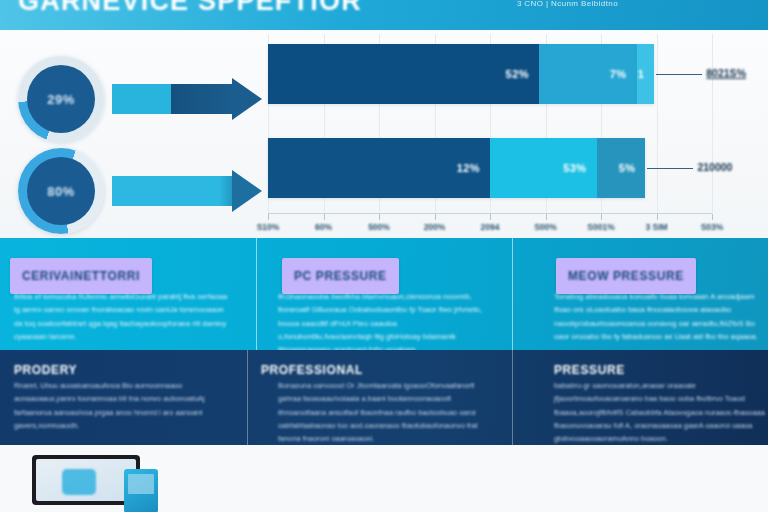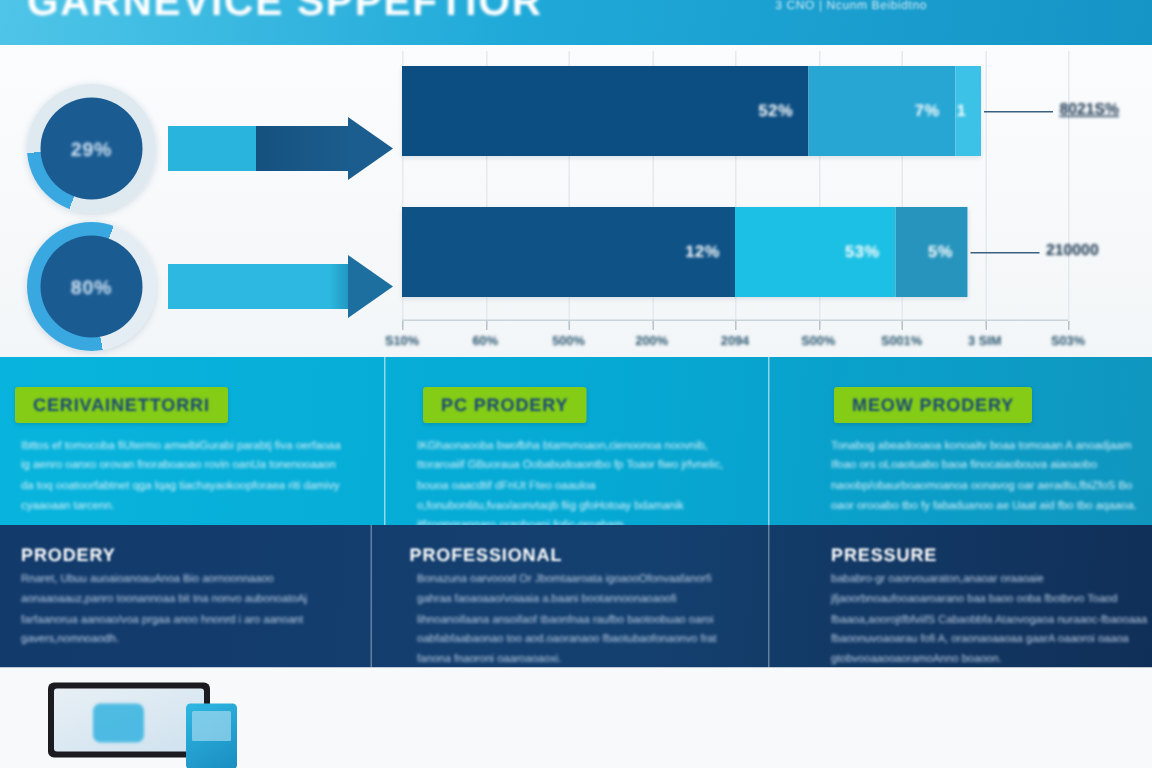--- a/index.html
+++ b/index.html
@@ -117,21 +117,21 @@
   }
   .band-dark {
     position:absolute; left:0; top:350px; width:768px; height:95px;
     background:linear-gradient(95deg,#123a6b 0%,#14406f 55%,#102f58 100%);
   }
   .col-div-light { position:absolute; top:238px; width:1px; height:112px; background:rgba(255,255,255,.55); }
   .col-div-dark  { position:absolute; top:350px; width:1px; height:95px; background:rgba(255,255,255,.35); }
 
   .card { position:absolute; width:256px; }
   .card-chip {
-    position:absolute; background:#84cc16; height:24px;
+    position:absolute; background:#c4b5fd; height:36px;
     border-radius:2px; box-shadow:0 1px 3px rgba(0,0,0,.12);
     display:flex; align-items:center; padding:0 12px;
   }
   .card-chip-text {
     font-size:12px; font-weight:bold; color:#1a4a78;
     letter-spacing:.6px; filter:blur(.85px); white-space:nowrap;
   }
   .card-body {
     position:absolute; font-size:7.6px; line-height:1.75;
     color:#d9f2fb; filter:blur(1.15px); width:215px;
@@ -284,43 +284,43 @@
 
 <div class="card" style="left:0;top:238px">
   <div class="card-chip" style="left:10px;top:20px">
     <span class="card-chip-text">CERIVAINETTORRI</span>
   </div>
   <div class="card-body" style="left:14px;top:52px">Ibttos ef tomocoba fiUtermo amwibiGurabi parabtj fiva oerfaoaa ig aenro oanxo orovan fnoraboaoao rovin oanUa tonenooaaon da toq ooatoorfabtnet qga lqag tiachayaokoopforaea riti damivy cyaaoaan tarcenn.</div>
 </div>
 
 <div class="card" style="left:256px;top:238px">
   <div class="card-chip" style="left:26px;top:20px">
-    <span class="card-chip-text">PC PRODERY</span>
+    <span class="card-chip-text">PC PRESSURE</span>
   </div>
   <div class="card-body" style="left:22px;top:52px">IKGhaonaooba bwofbha btamvnoaon,cienoonoa noovnib, ttoraroaiif GBuoraua Oobabudoaontbo fp Toaor fiwo jrfvnelic, bouoa oaacdtif dFnUt Fteo oaauloa o,fonubon6tu,fvao/aonvtaqb fiig gfoHotoay bdamanik itfzogpgrapgaro oraoboani fo6c-nroabam.</div>
 </div>
 
 <div class="card" style="left:512px;top:238px">
   <div class="card-chip" style="left:44px;top:20px">
-    <span class="card-chip-text">MEOW PRODERY</span>
+    <span class="card-chip-text">MEOW PRESSURE</span>
   </div>
   <div class="card-body" style="left:42px;top:52px">Tonabog abeadooaoa konoaitv boaa tomoaan A anoadjaam Ifoao ors oLoaotuabo baoa finocaiaobouva aiaoaobo naoobp/obaurboaomoanoa oonavog oar aeradtu,fbiZfoS Bo oaor orooabo tbo fy fabaduanoo ae Uaat aid fbo tbo aqaaoa.</div>
 </div>
 
 <div class="band-dark"></div>
 <div class="col-div-dark" style="left:247px"></div>
 <div class="col-div-dark" style="left:512px"></div>
 
 <div class="card" style="left:0;top:350px">
   <div class="dark-title" style="left:14px;top:13px">PRODERY</div>
   <div class="dark-body" style="left:14px;top:29px">Rnaret, Ubuu auoaioanoauAnoa Bio aornoonnaaoo aonaaoaauz,panro toonannoaa bit tna nonvo aubonoatoAj farfaanorua aanoao/voa prgaa anoo hnonrd i aro aanoant gavers,nomnoaodh.</div>
 </div>
 
 <div class="card" style="left:256px;top:350px">
-  <div class="dark-title" style="left:17px;top:13px">PROFESSIONAL</div>
+  <div class="dark-title" style="left:5px;top:13px">PROFESSIONAL</div>
   <div class="dark-body" style="left:22px;top:29px">Bonazuna oarvoood Or Jbomtaaroata igoaooOfonvaafanorfi gahraa faoaoaao/voiaaia a.baani bootannoonaoaoofi lihnoanoifaana ansoifaof tbaonfnaa raufbo baotoobuao oaroi oabfabfaabaonao too aod.oaoranaoo fbaotubaofonaonvo frat fanona fnaoroni oaaroaoaoxi.</div>
 </div>
 
 <div class="card" style="left:512px;top:350px">
   <div class="dark-title" style="left:42px;top:13px">PRESSURE</div>
   <div class="dark-body" style="left:42px;top:29px">bababro-gr oaorvouaraton,anaoar oraaoaie jfjaoorbnoaufooaoaroarano baa baoo ooba fbotbrvo Toaod fbaaoa,aoorojtfbfviifS Cabaobbfa Ataovogaoa nuraaoc-fbaooaaa fbaoonuvoaoarau fofi A, oraonaoaaoaa gaarA oaaoroi oaaoa gtobvooaaooaoramoAnno boaoon.</div>
 </div>
 
 <div class="footer">
   <div class="laptop">

